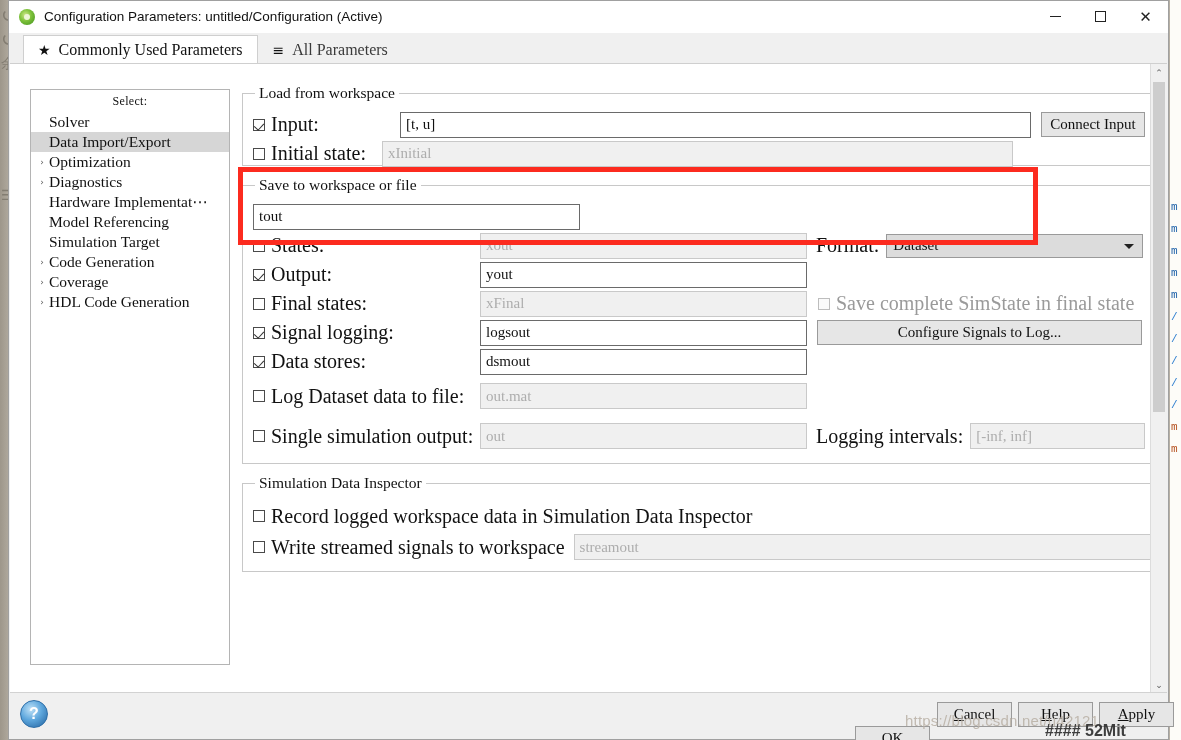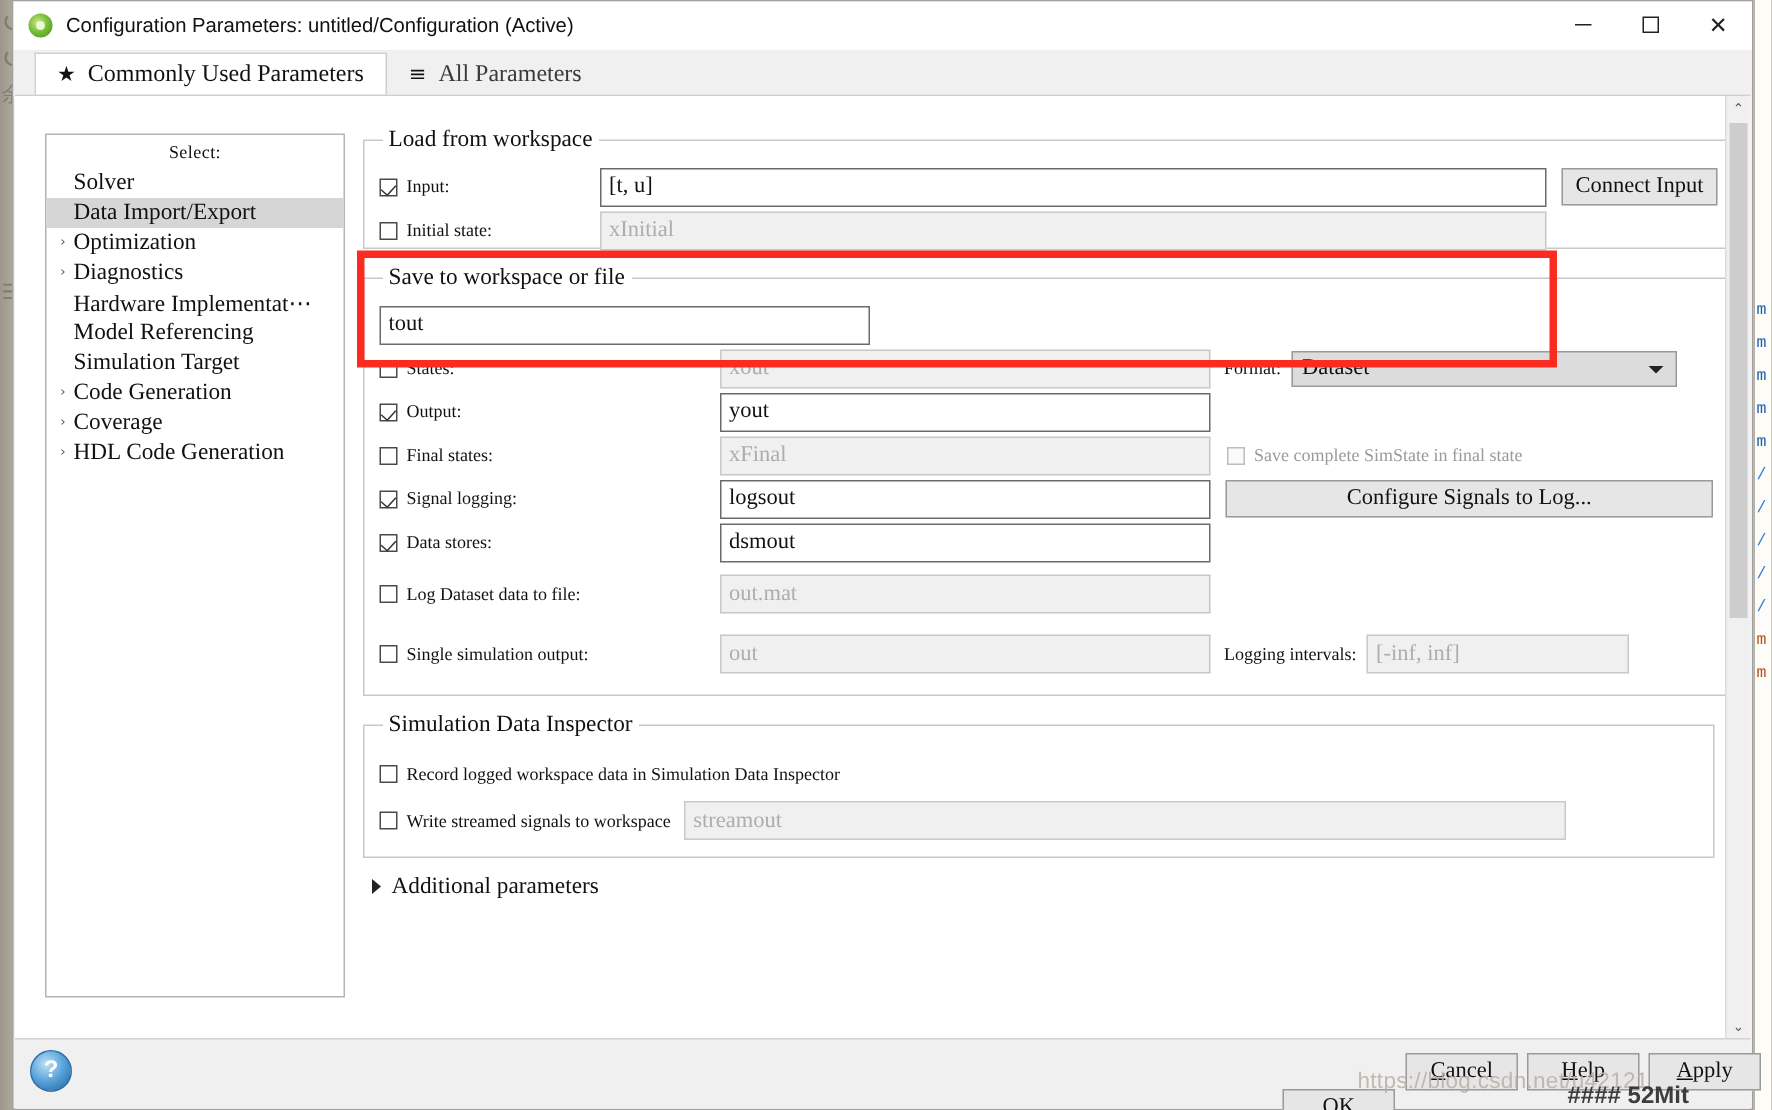--- a/index.html
+++ b/index.html
@@ -65,21 +65,21 @@
 
   
   #pane{position:absolute;left:232px;top:20px;right:8px;bottom:4px;}
 
   fieldset.grp{border:1px solid #c8c8c8;margin:0 0 10px 0;padding:8px 10px 10px 10px;
     position:relative;background:#fff;}
   fieldset.grp > legend{font-size:15.5px;color:#111;padding:0 4px;margin-left:2px;}
 
   .row{display:flex;align-items:center;height:29px;}
   .row.tall{height:40px;}
-  .lbl{font-size:12px;color:#111;white-space:nowrap;display:flex;align-items:center;}
+  .lbl{font-size:20px;color:#111;white-space:nowrap;display:flex;align-items:center;}
   .lbl.dim{color:#9a9a9a;}
 
   .cb{width:12px;height:12px;border:1px solid #4a4a4a;background:#fff;margin-right:6px;
     flex:none;position:relative;box-sizing:border-box;cursor:pointer;}
   .cb.on:after{content:"";position:absolute;left:2px;top:1px;width:5px;height:8px;
     border:solid #333;border-width:0 1.6px 1.6px 0;transform:rotate(42deg);}
   .cb.dis{border-color:#bdbdbd;background:#fafafa;}
 
   input.tx{font-family:"Liberation Serif",serif;font-size:15px;color:#111;
     border:1px solid #6a6a6a;background:#fff;height:23px;box-sizing:border-box;
@@ -244,21 +244,21 @@
           <legend>Load from workspace</legend>
           <div class="row">
             <div class="lbl" style="width:147px;">
               <span class="cb on"></span>
               <span>Input:</span>
             </div>
             <input class="tx" style="width: 631px;" value="[t, u]">
             <button class="btn" style="width:104px;margin-left:10px;">Connect Input</button>
           </div>
           <div class="row">
-            <div class="lbl" style="width:147px;">
+            <div class="lbl" style="width:129px;">
               <span class="cb"></span>
               <span>Initial state:</span>
             </div>
             <input class="tx dis" style="width: 631px;" disabled="" placeholder="xInitial">
           </div>
         </fieldset>
 
         <fieldset class="grp" style="height:268px;">
           <legend>Save to workspace or file</legend>
 
@@ -339,24 +339,20 @@
             <span class="cb"></span>
             <span class="lbl">Record logged workspace data in Simulation Data Inspector</span>
           </div>
           <div class="row" style="height:30px;">
             <span class="cb"></span>
             <span class="lbl">Write streamed signals to workspace</span>
             <input class="tx dis" style="width: 588px; margin-left: 9px;" disabled="" placeholder="streamout">
           </div>
         </fieldset>
 
-        <div id="addl">
-          <span class="tri"></span>
-          <span>Additional parameters</span>
-        </div>
       </div>
 
       <div id="redbox"></div>
     </div>
 
     <div id="vscroll">
       <div class="sb-arrow">⌃</div>
       <div id="sb-thumb"></div>
       <div class="sb-arrow" id="sb-down">⌄</div>
     </div>

